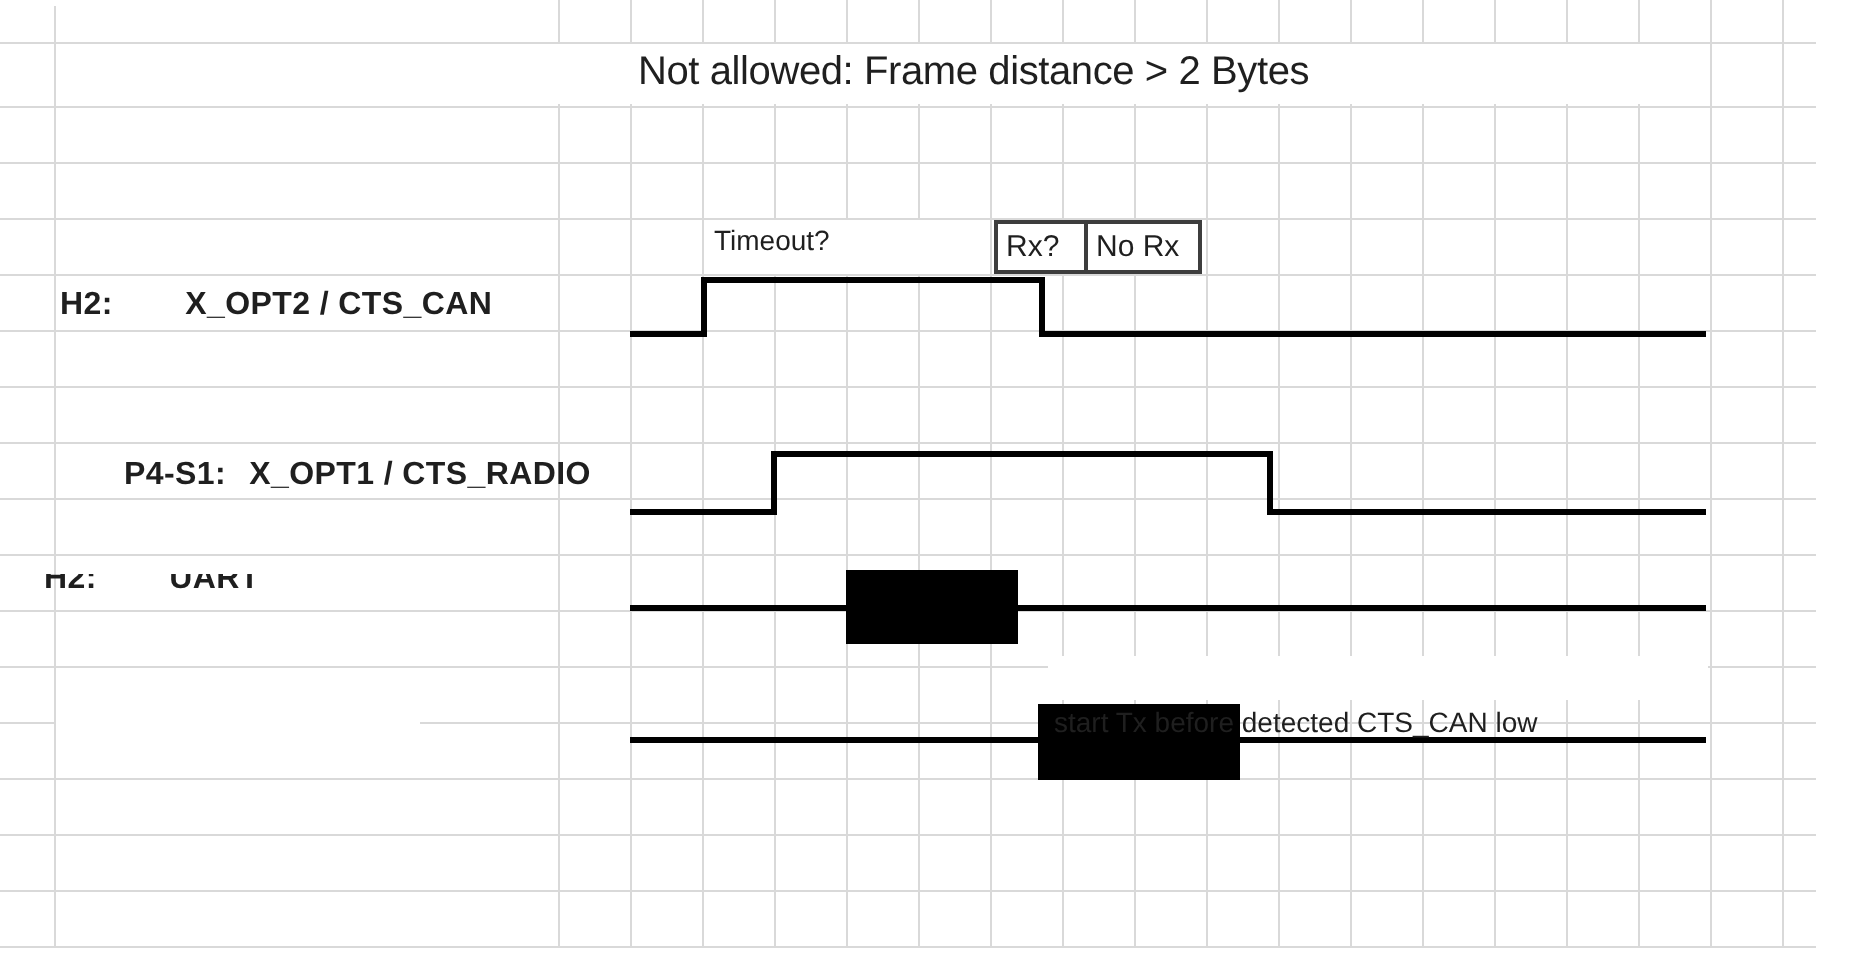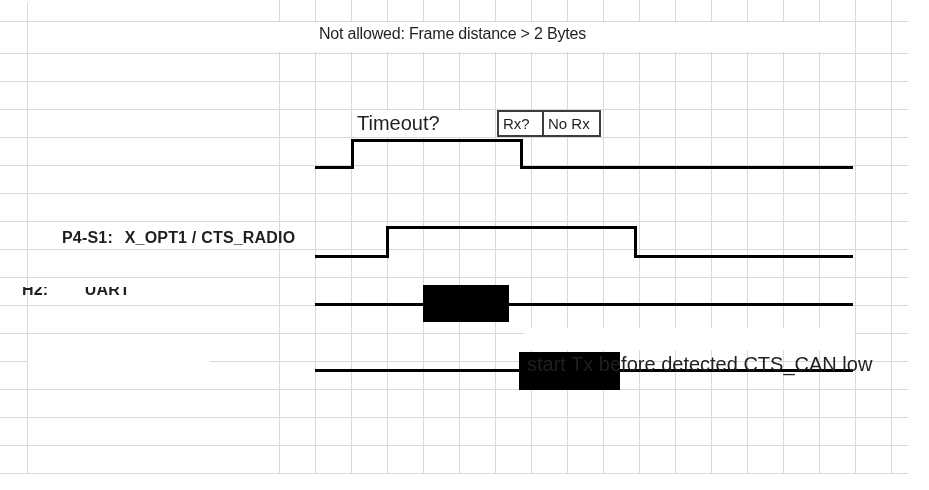--- a/index.html
+++ b/index.html
@@ -20,30 +20,30 @@
   }
   
   .mask { position:absolute; background:#ffffff; }
   .mask-title   { left:28px;  top:22px;  width:824px; height:30px; }
   .mask-timeout { left:352px; top:110px; width:125px; height:27px; }
   .mask-starttx { left:524px; top:328px; width:330px; height:22px; }
   .mask-label4  { left:28px;  top:344px; width:182px; height:23px; }
   
   svg.wave { position:absolute; left:0; top:0; }
   
-  .title { position:absolute; left:319px; top:25px; font-size:16px; letter-spacing:-0.2px; white-space:nowrap; }
+  .title { position:absolute; left:319px; top:25px; font-size:20px; letter-spacing:-0.2px; white-space:nowrap; }
   .sig { position:absolute; left:30px; font-weight:bold; font-size:16px; letter-spacing:0.2px; white-space:nowrap; }
   .sig .dev { display:inline-block; min-width:58px; }
   .sig1 { top:144px; }
   .sig2 { top:229px;margin-left:32px; }
   .sig4 { top:346px; }
   .sig-clip { position:absolute; left:22px; top:287px; height:13px; overflow:hidden; }
   .sig-clip .inner { margin-top:-6px; font-weight:bold; font-size:16px; letter-spacing:0.2px; white-space:nowrap; }
   .sig-clip .inner .dev { display:inline-block; min-width:58px; }
-  .ann { position:absolute; font-size:20px; white-space:nowrap; }
+  .ann { position:absolute; font-size:14px; white-space:nowrap; }
   .ann-timeout { left:357px; top:112px; }
   .ann-starttx { left:527px; top:329px;margin-top:24px; }
   .abox {
     position:absolute; top:110px; height:27px; box-sizing:border-box;
     background:#ffffff; border:2px solid #3d3d3d;
     font-size:15px; line-height:23px; padding-left:4px; white-space:nowrap;margin-left:21px;
   }
   .abox-rx   { left:476px; width:47px; }
   .abox-norx { left:521px; width:59px; }
 </style>
@@ -66,20 +66,24 @@
     <polyline fill="none" stroke="#000000" stroke-width="3" points="315,167 352,167 352,140 521,140 521,167 853,167"></polyline>
     <polyline fill="none" stroke="#000000" stroke-width="3" points="315,256 387,256 387,227 635,227 635,256 853,256"></polyline>
     <polyline fill="none" stroke="#000000" stroke-width="3" points="315,304 853,304"></polyline>
     <polyline fill="none" stroke="#000000" stroke-width="3" points="315,370 853,370"></polyline>
     <polygon fill="#000000" points="423,285 509,285 509,322 423,322"></polygon>
     <polygon fill="#000000" points="519,352 620,352 620,390 519,390"></polygon>
   </svg>
 
   <div class="title">Not allowed: Frame distance &gt; 2 Bytes</div>
 
+  <div class="sig sig1">
+    <span class="dev">H2:</span>
+    <span>X_OPT2 / CTS_CAN</span>
+  </div>
   <div class="sig sig2">
     <span class="dev">P4-S1:</span>
     <span>X_OPT1 / CTS_RADIO</span>
   </div>
   <div class="sig-clip">
     <div class="inner">
       <span class="dev">H2:</span>
       <span>UART</span>
     </div>
   </div>

